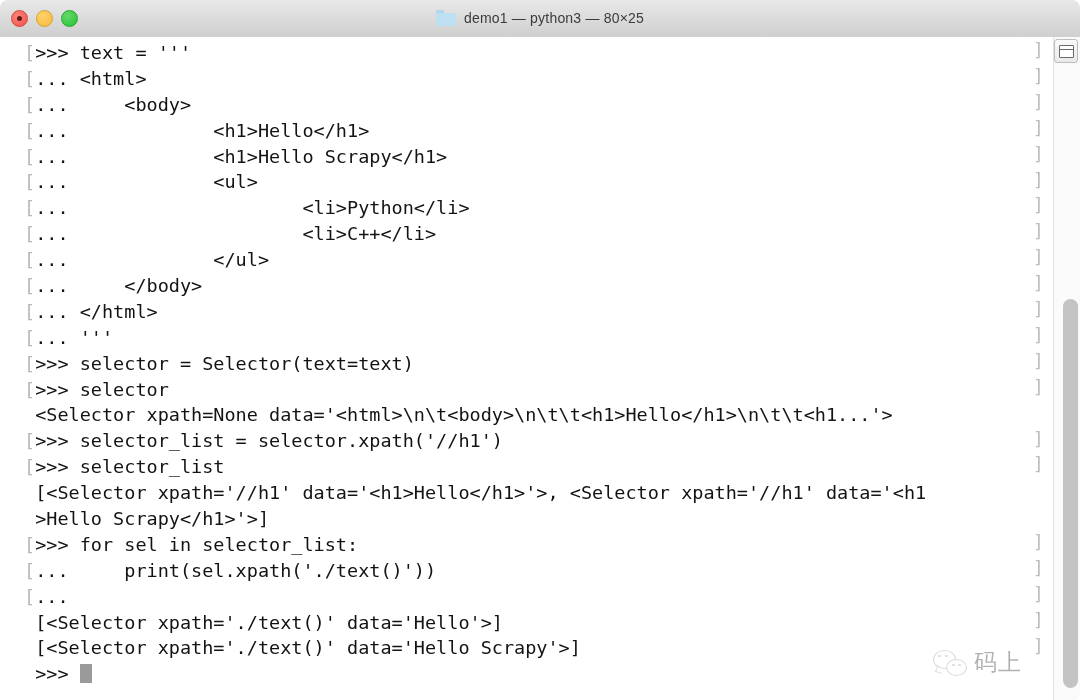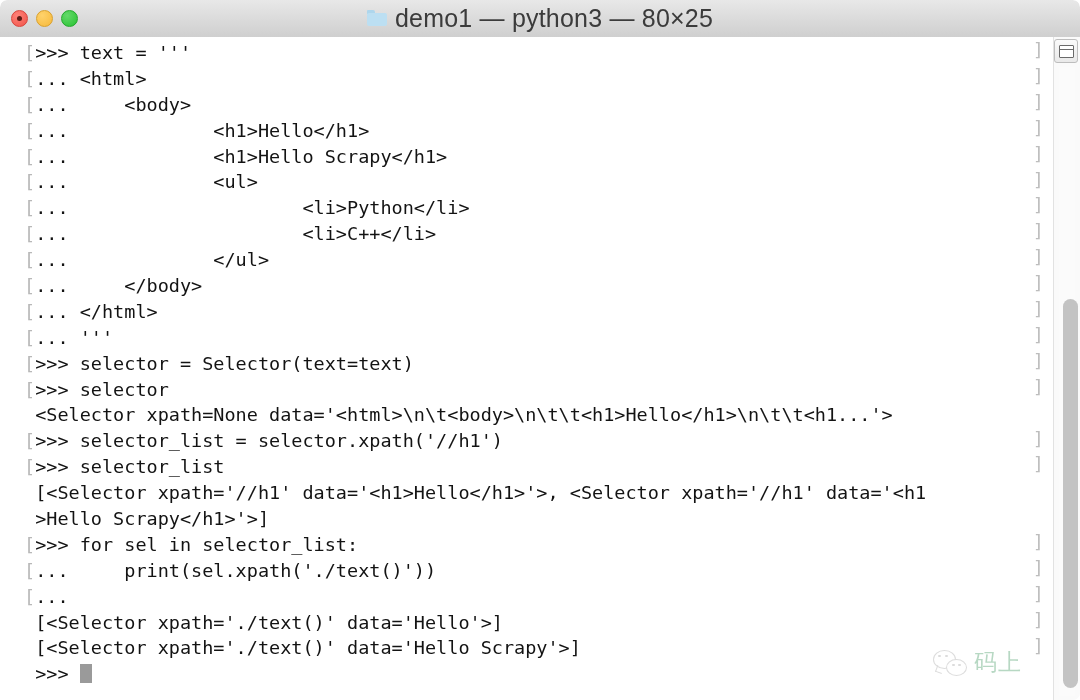--- a/index.html
+++ b/index.html
@@ -29,21 +29,21 @@
   .lights{position:absolute;left:11px;top:0;height:37px;display:flex;align-items:center;gap:8px;}
   .light{width:15px;height:15px;border-radius:50%;position:relative;}
   .light.red{background:radial-gradient(circle at 35% 30%,#ff8178,#f0544a);border:1px solid #d8443c;}
   .light.red:after{content:"";position:absolute;left:4.5px;top:4.5px;width:5px;height:5px;border-radius:50%;background:#5c1c16;}
   .light.yellow{background:radial-gradient(circle at 35% 30%,#ffd26b,#f6b93b);border:1px solid #d9a02c;}
   .light.green{background:radial-gradient(circle at 35% 30%,#64d96a,#28c231);border:1px solid #23a82c;}
 
   .title-wrap{
     width:100%;display:flex;align-items:center;justify-content:center;gap:8px;
     font-family:"Liberation Sans", sans-serif;
-    font-size:25px;color:#3b3b3b;letter-spacing:0.2px;
+    font-size:14px;color:#3b3b3b;letter-spacing:0.2px;
     padding-bottom:1px;
   }
   .folder-icon{
     width:20px;height:16px;position:relative;flex:0 0 auto;display:inline-block;
   }
   .folder-icon .tab{
     position:absolute;left:0;top:0;width:8px;height:4px;background:#aed6ec;border-radius:1px 2px 0 0;
   }
   .folder-icon .body{
     position:absolute;left:0;top:3px;width:20px;height:13px;background:#bcdff2;border-radius:2px;
@@ -109,21 +109,21 @@
     display:flex;align-items:center;gap:7px;
     opacity:.30;
   }
   .wm-bubbles{position:relative;width:34px;height:26px;}
   .wm-b1{position:absolute;left:0;top:0;width:21px;height:17px;border:1.7px solid #8d8d8d;border-radius:50%;}
   .wm-b1:after{content:"";position:absolute;left:2px;bottom:-5px;width:6px;height:6px;border-left:1.7px solid #8d8d8d;border-bottom:1.7px solid #8d8d8d;transform:rotate(20deg);}
   .wm-b2{position:absolute;right:0;bottom:0;width:19px;height:15px;border:1.7px solid #8d8d8d;border-radius:50%;background:#fff;}
   .wm-dot{position:absolute;width:2.6px;height:2.6px;border-radius:50%;background:#8d8d8d;}
   .wm-text{
     font-family:"DejaVu Sans", sans-serif;
-    font-size:23px;color:#15803d;letter-spacing:1px;
+    font-size:23px;color:#000000;letter-spacing:1px;
   }
 </style>
 </head>
 <body>
 
 <div class="window">
 
   <div class="titlebar">
     <div class="lights">
       <div class="light red"></div>

